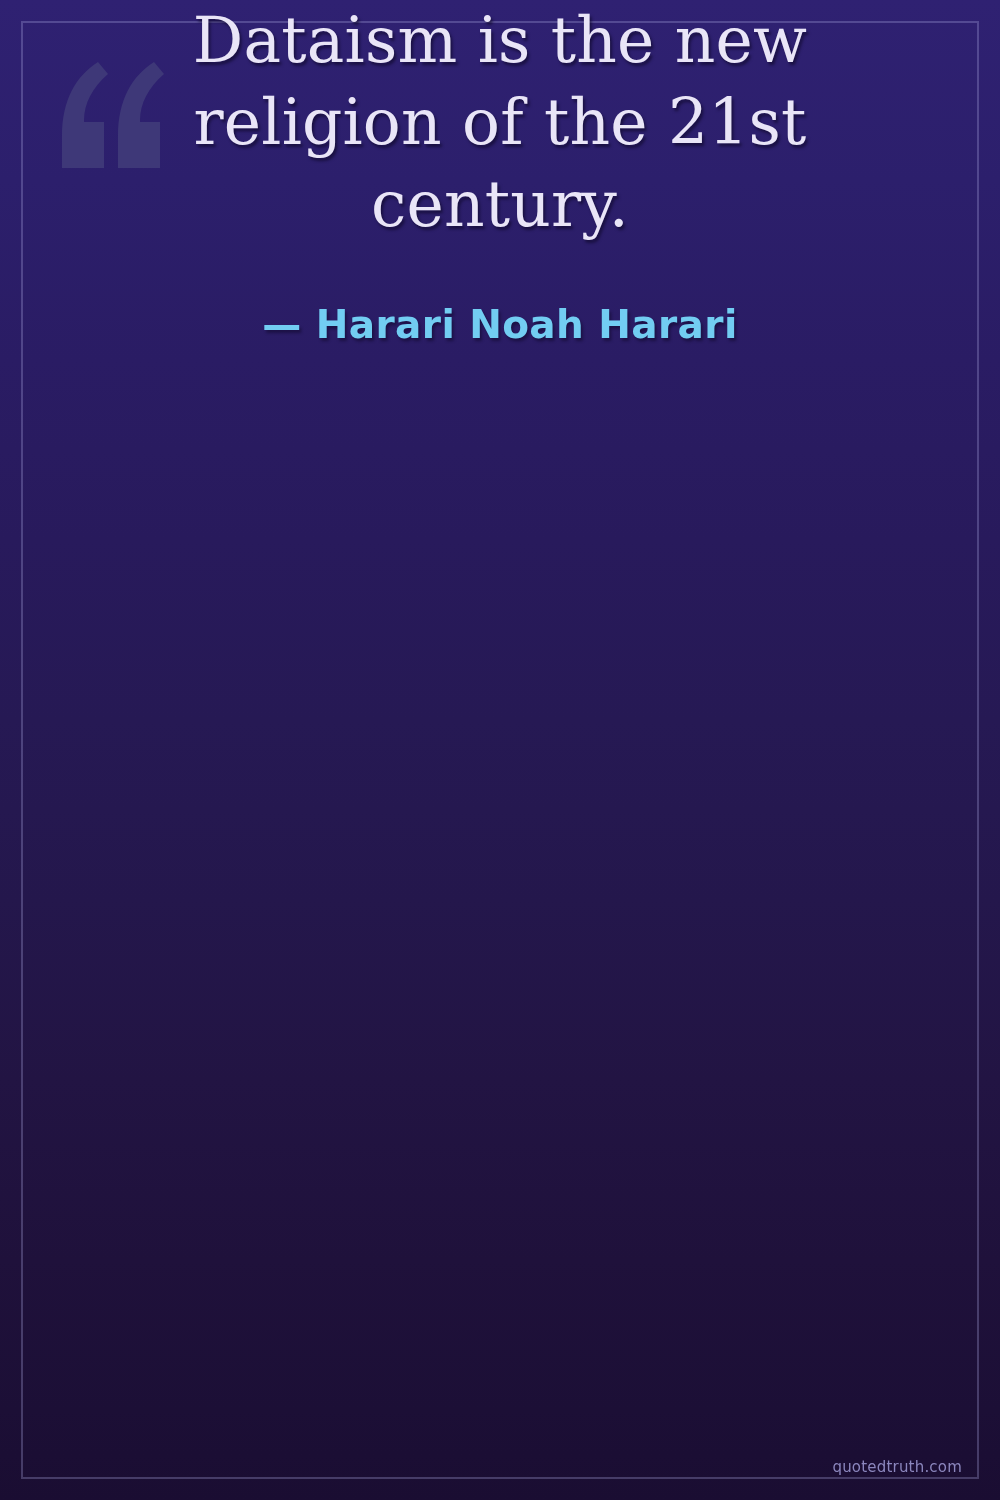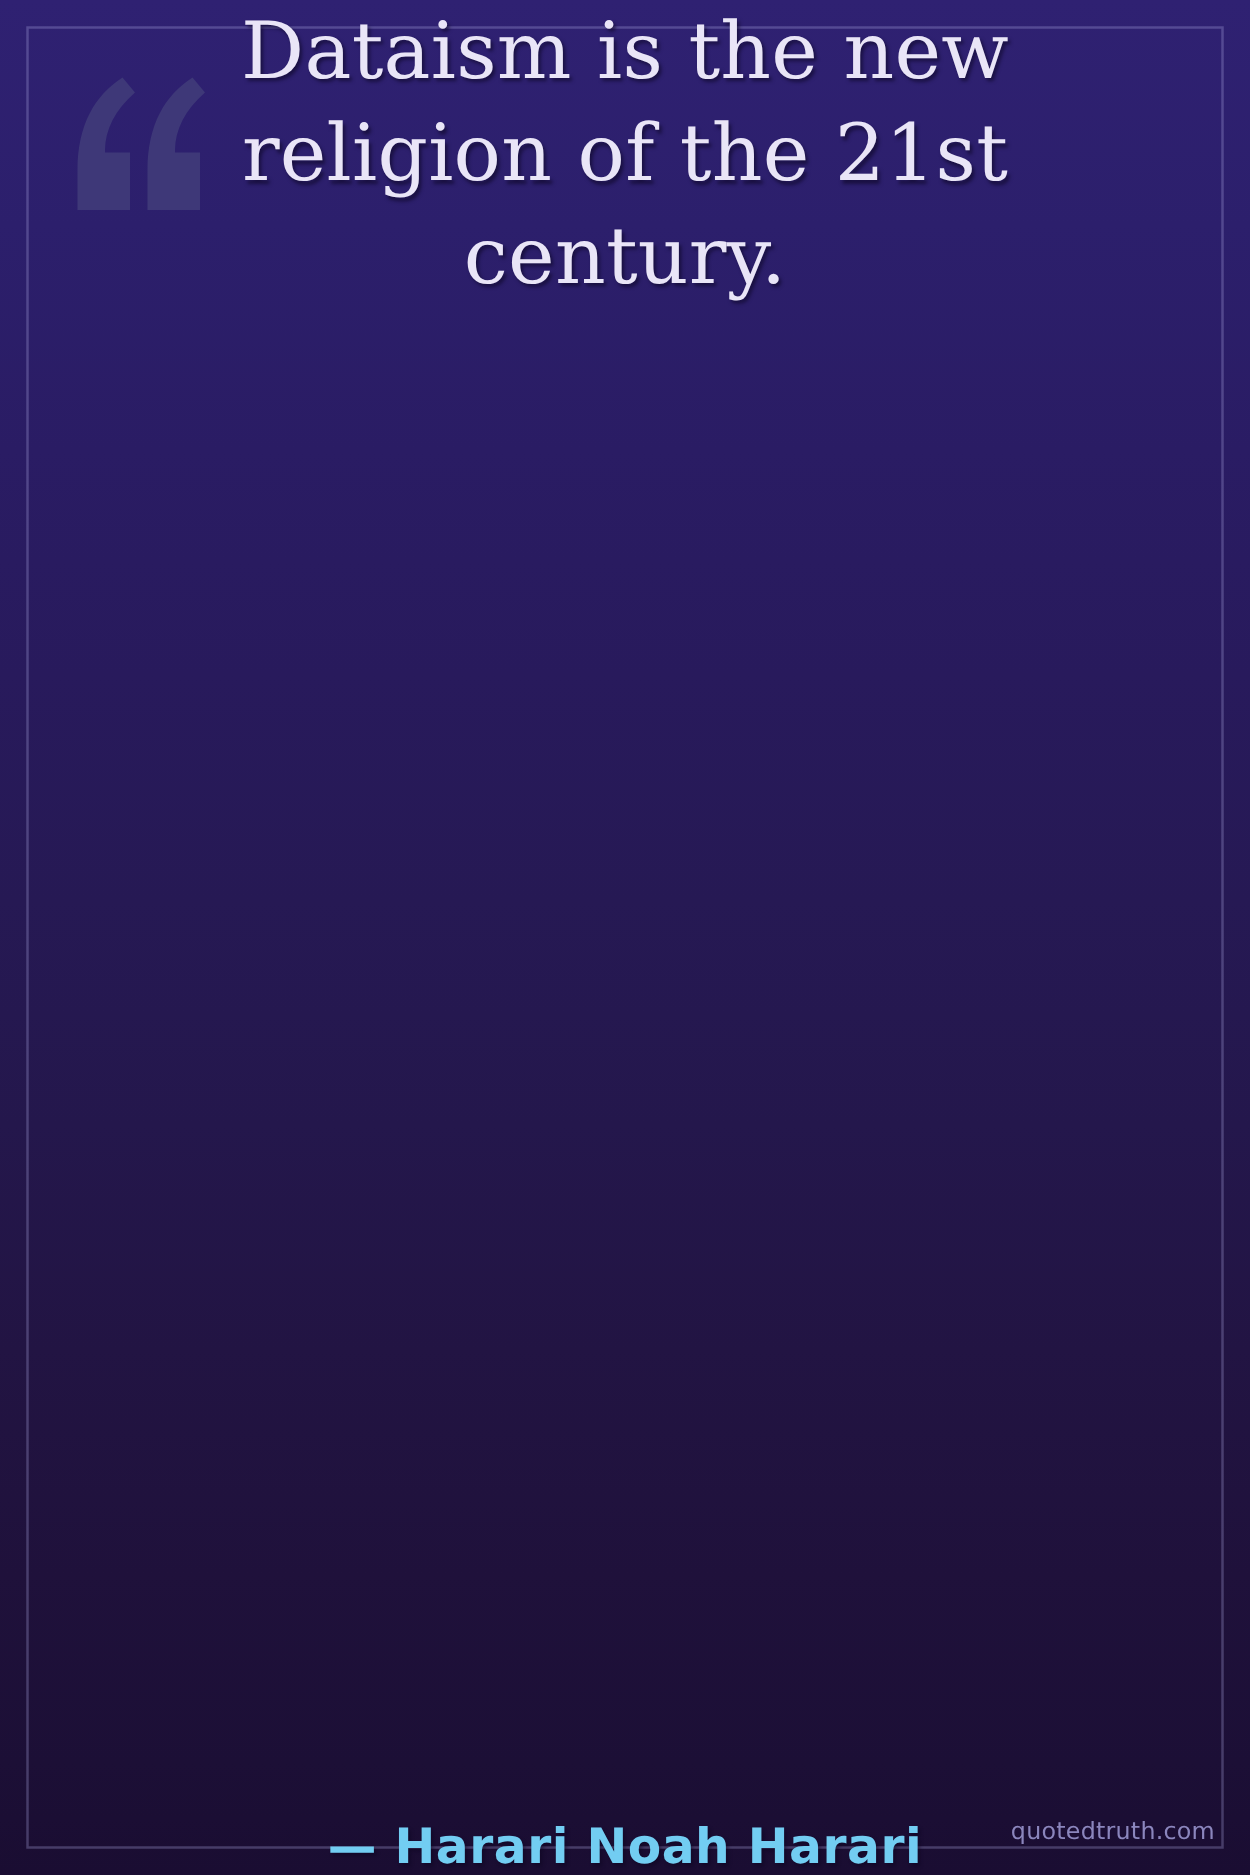--- a/index.html
+++ b/index.html
@@ -60,21 +60,21 @@
 
   
   #content {
     position: absolute;
     left: 0;
     right: 0;
     top: 0;
     height: 1500px;
     display: flex;
     flex-direction: column;
-    justify-content: space-between;
+    justify-content: flex-start;
     align-items: center;
     padding: 0 90px;
     box-sizing: border-box;
   }
 
   #quote-text {
     font-family: "DejaVu Serif", "Liberation Serif", serif;
     font-size: 63px;
     line-height: 1.30;
     font-weight: 400;
@@ -93,24 +93,24 @@
     font-weight: 700;
     color: #72cdf2;
     text-align: center;
     letter-spacing: 0.4px;
     text-shadow: 2px 3px 3px rgba(10, 4, 30, 0.45);
   }
 
   
   #watermark {
     position: absolute;
-    right: 28px;
+    right: 38px;
     bottom: 24px;
     font-family: "DejaVu Sans", "Liberation Sans", sans-serif;
-    font-size: 19px;
+    font-size: 15px;
     font-weight: 400;
     color: #8b86bd;
     letter-spacing: 0.2px;
   }
 </style>
 </head>
 <body>
 
 <div id="poster">
 

